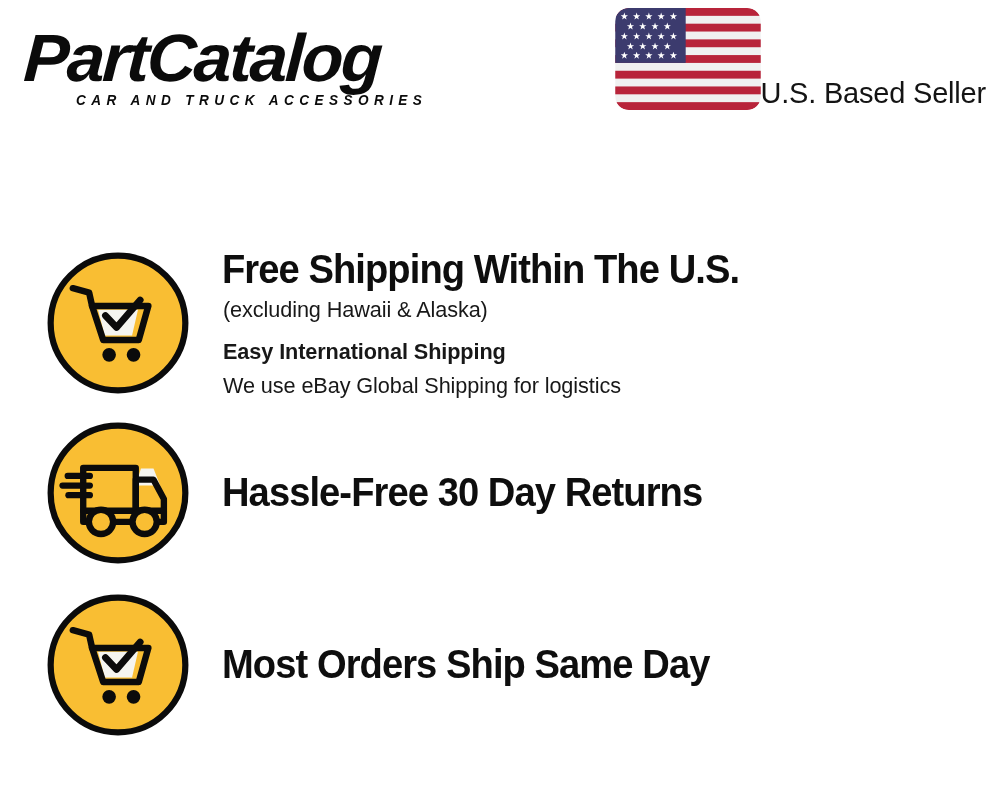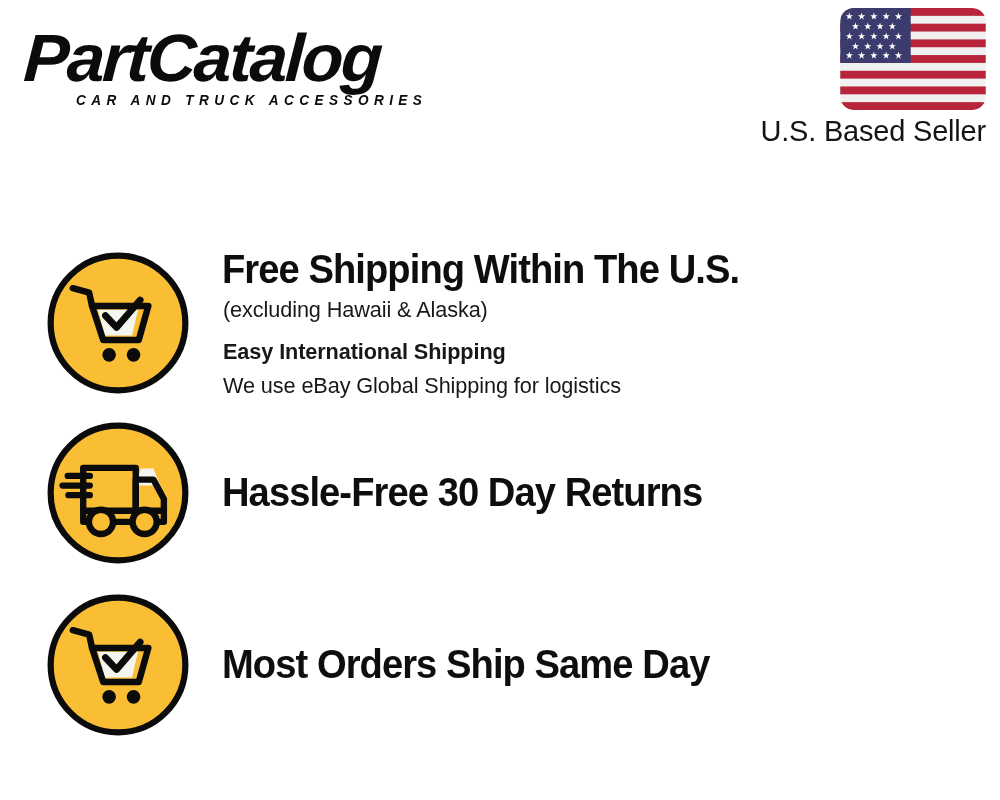--- a/index.html
+++ b/index.html
@@ -48,21 +48,20 @@
     margin-left: 52px;
     transform: scaleX(0.97);
     transform-origin: left center;
   }
 
   #seller-badge {
     position: absolute;
     right: 14px;
     top: 8px;
     display: flex;
-    flex-direction: column;
     align-items: flex-end;
   }
   #us-flag {
     width: 146px;
     height: 102px;
     display: block;
     border-radius: 14px;
   }
   #seller-label {
     font-family: "Liberation Sans", sans-serif;

